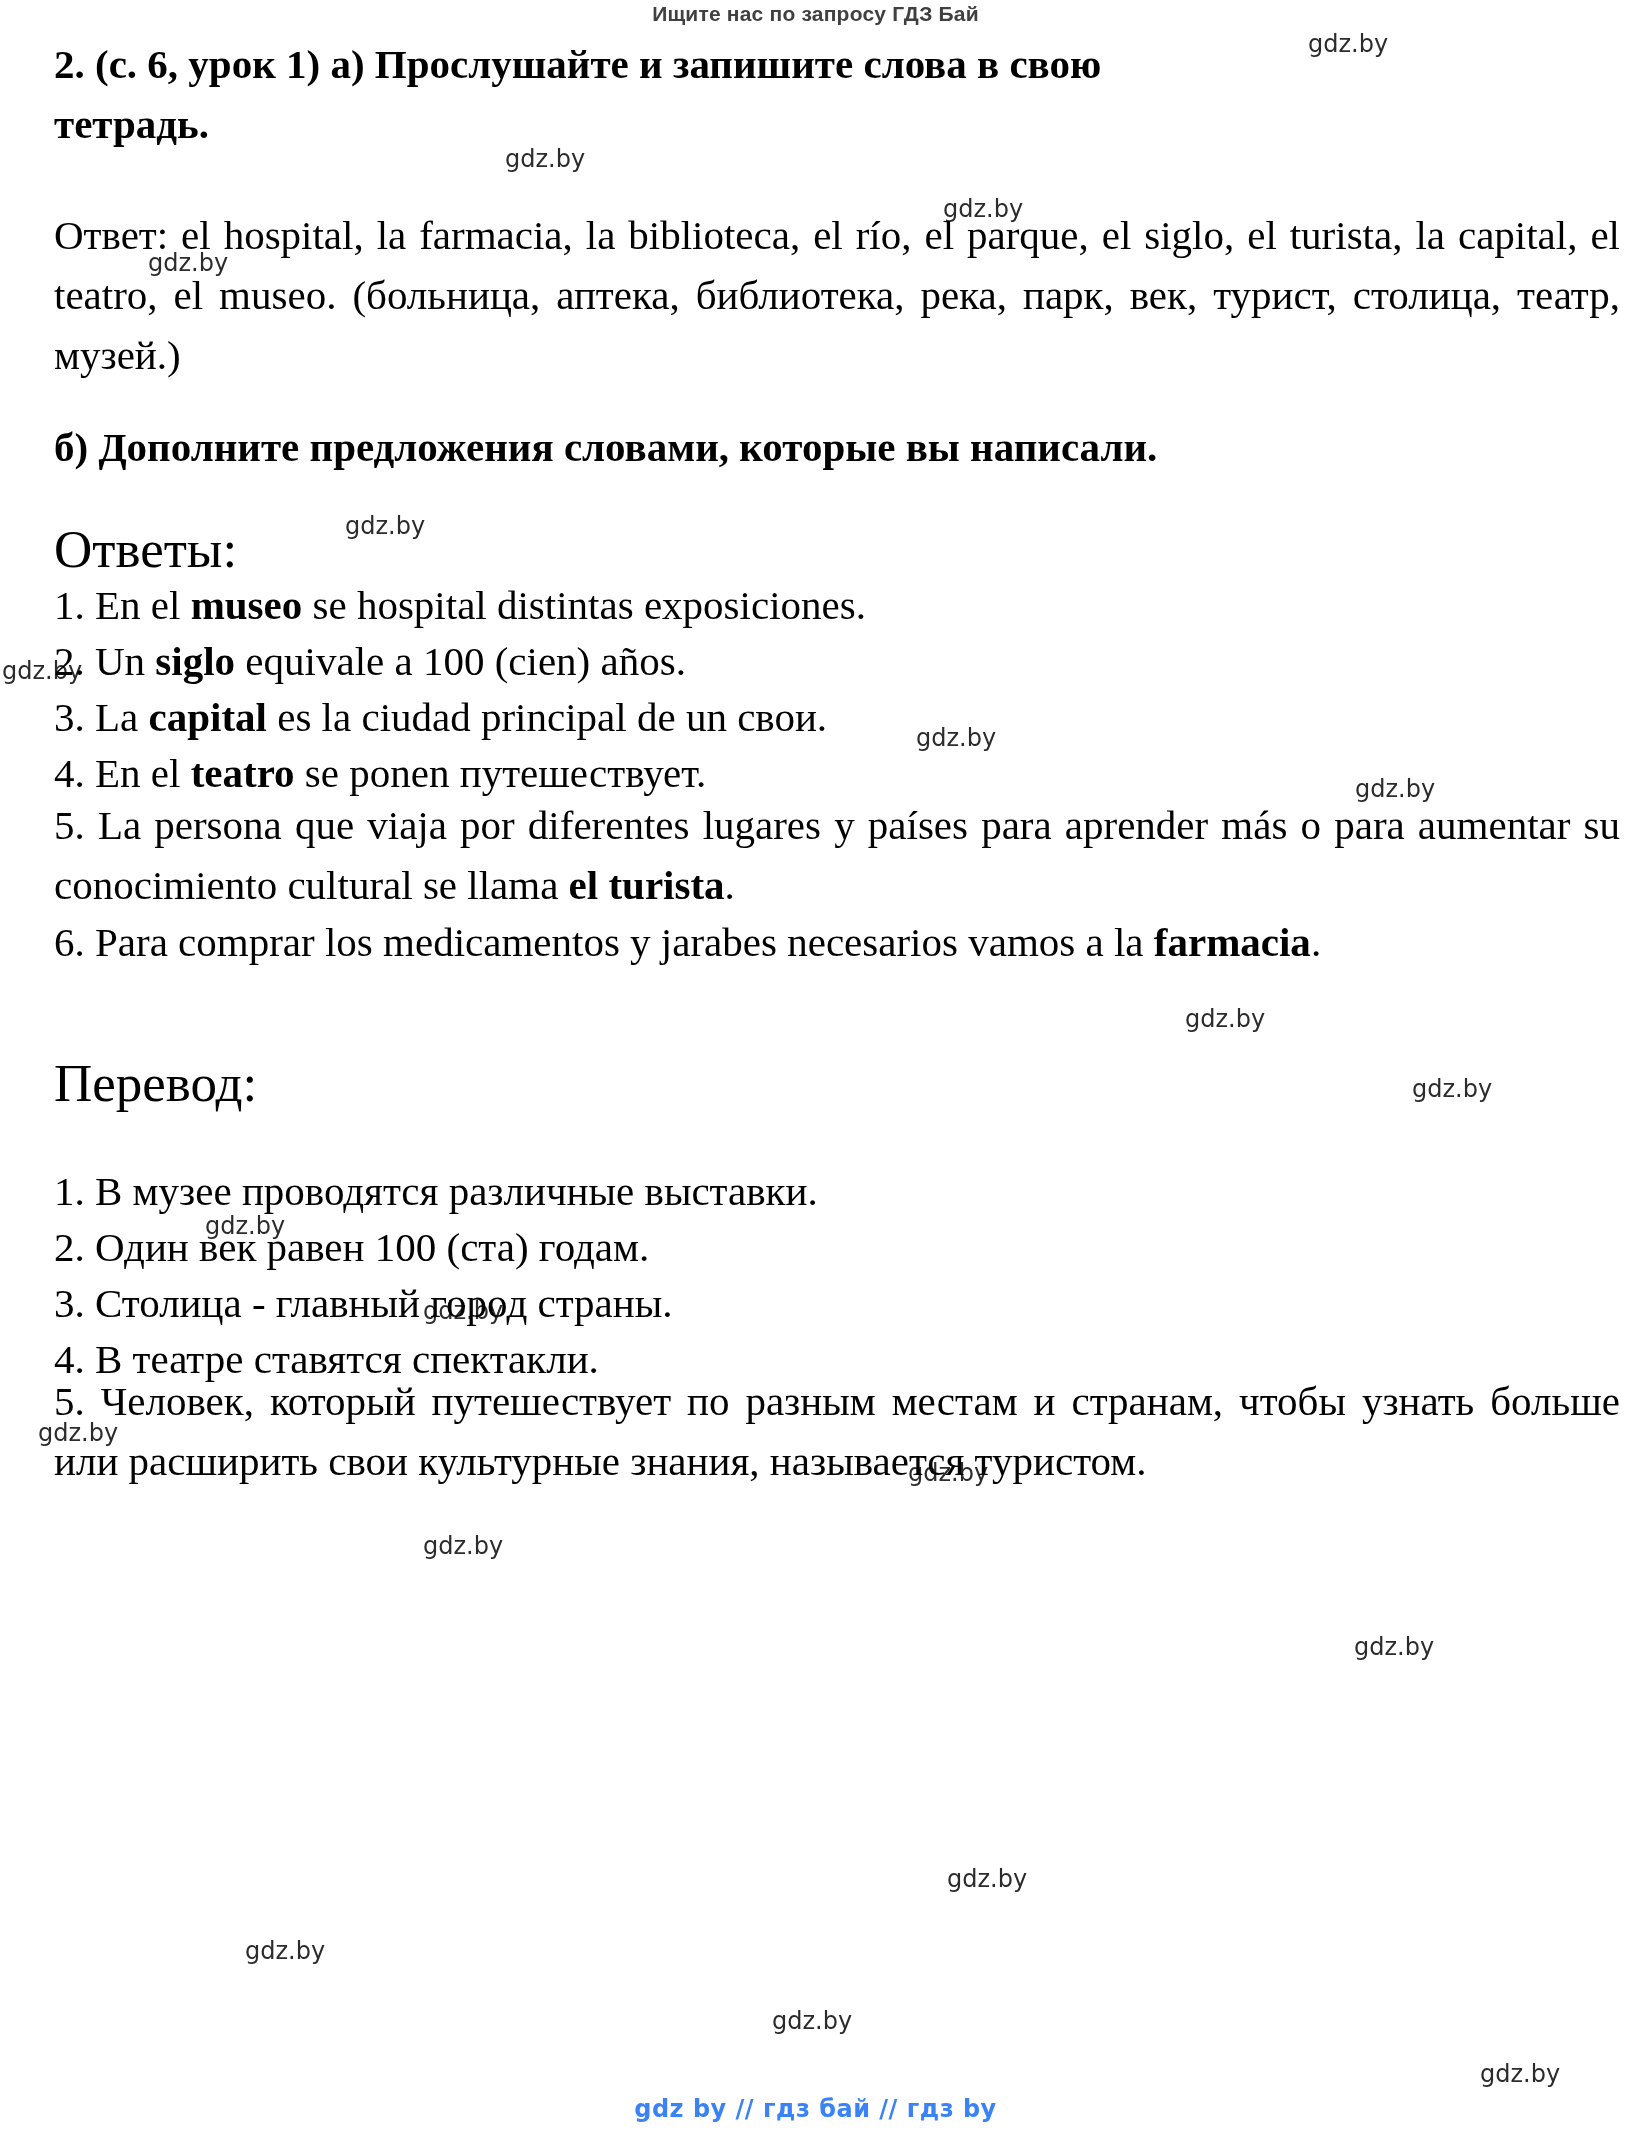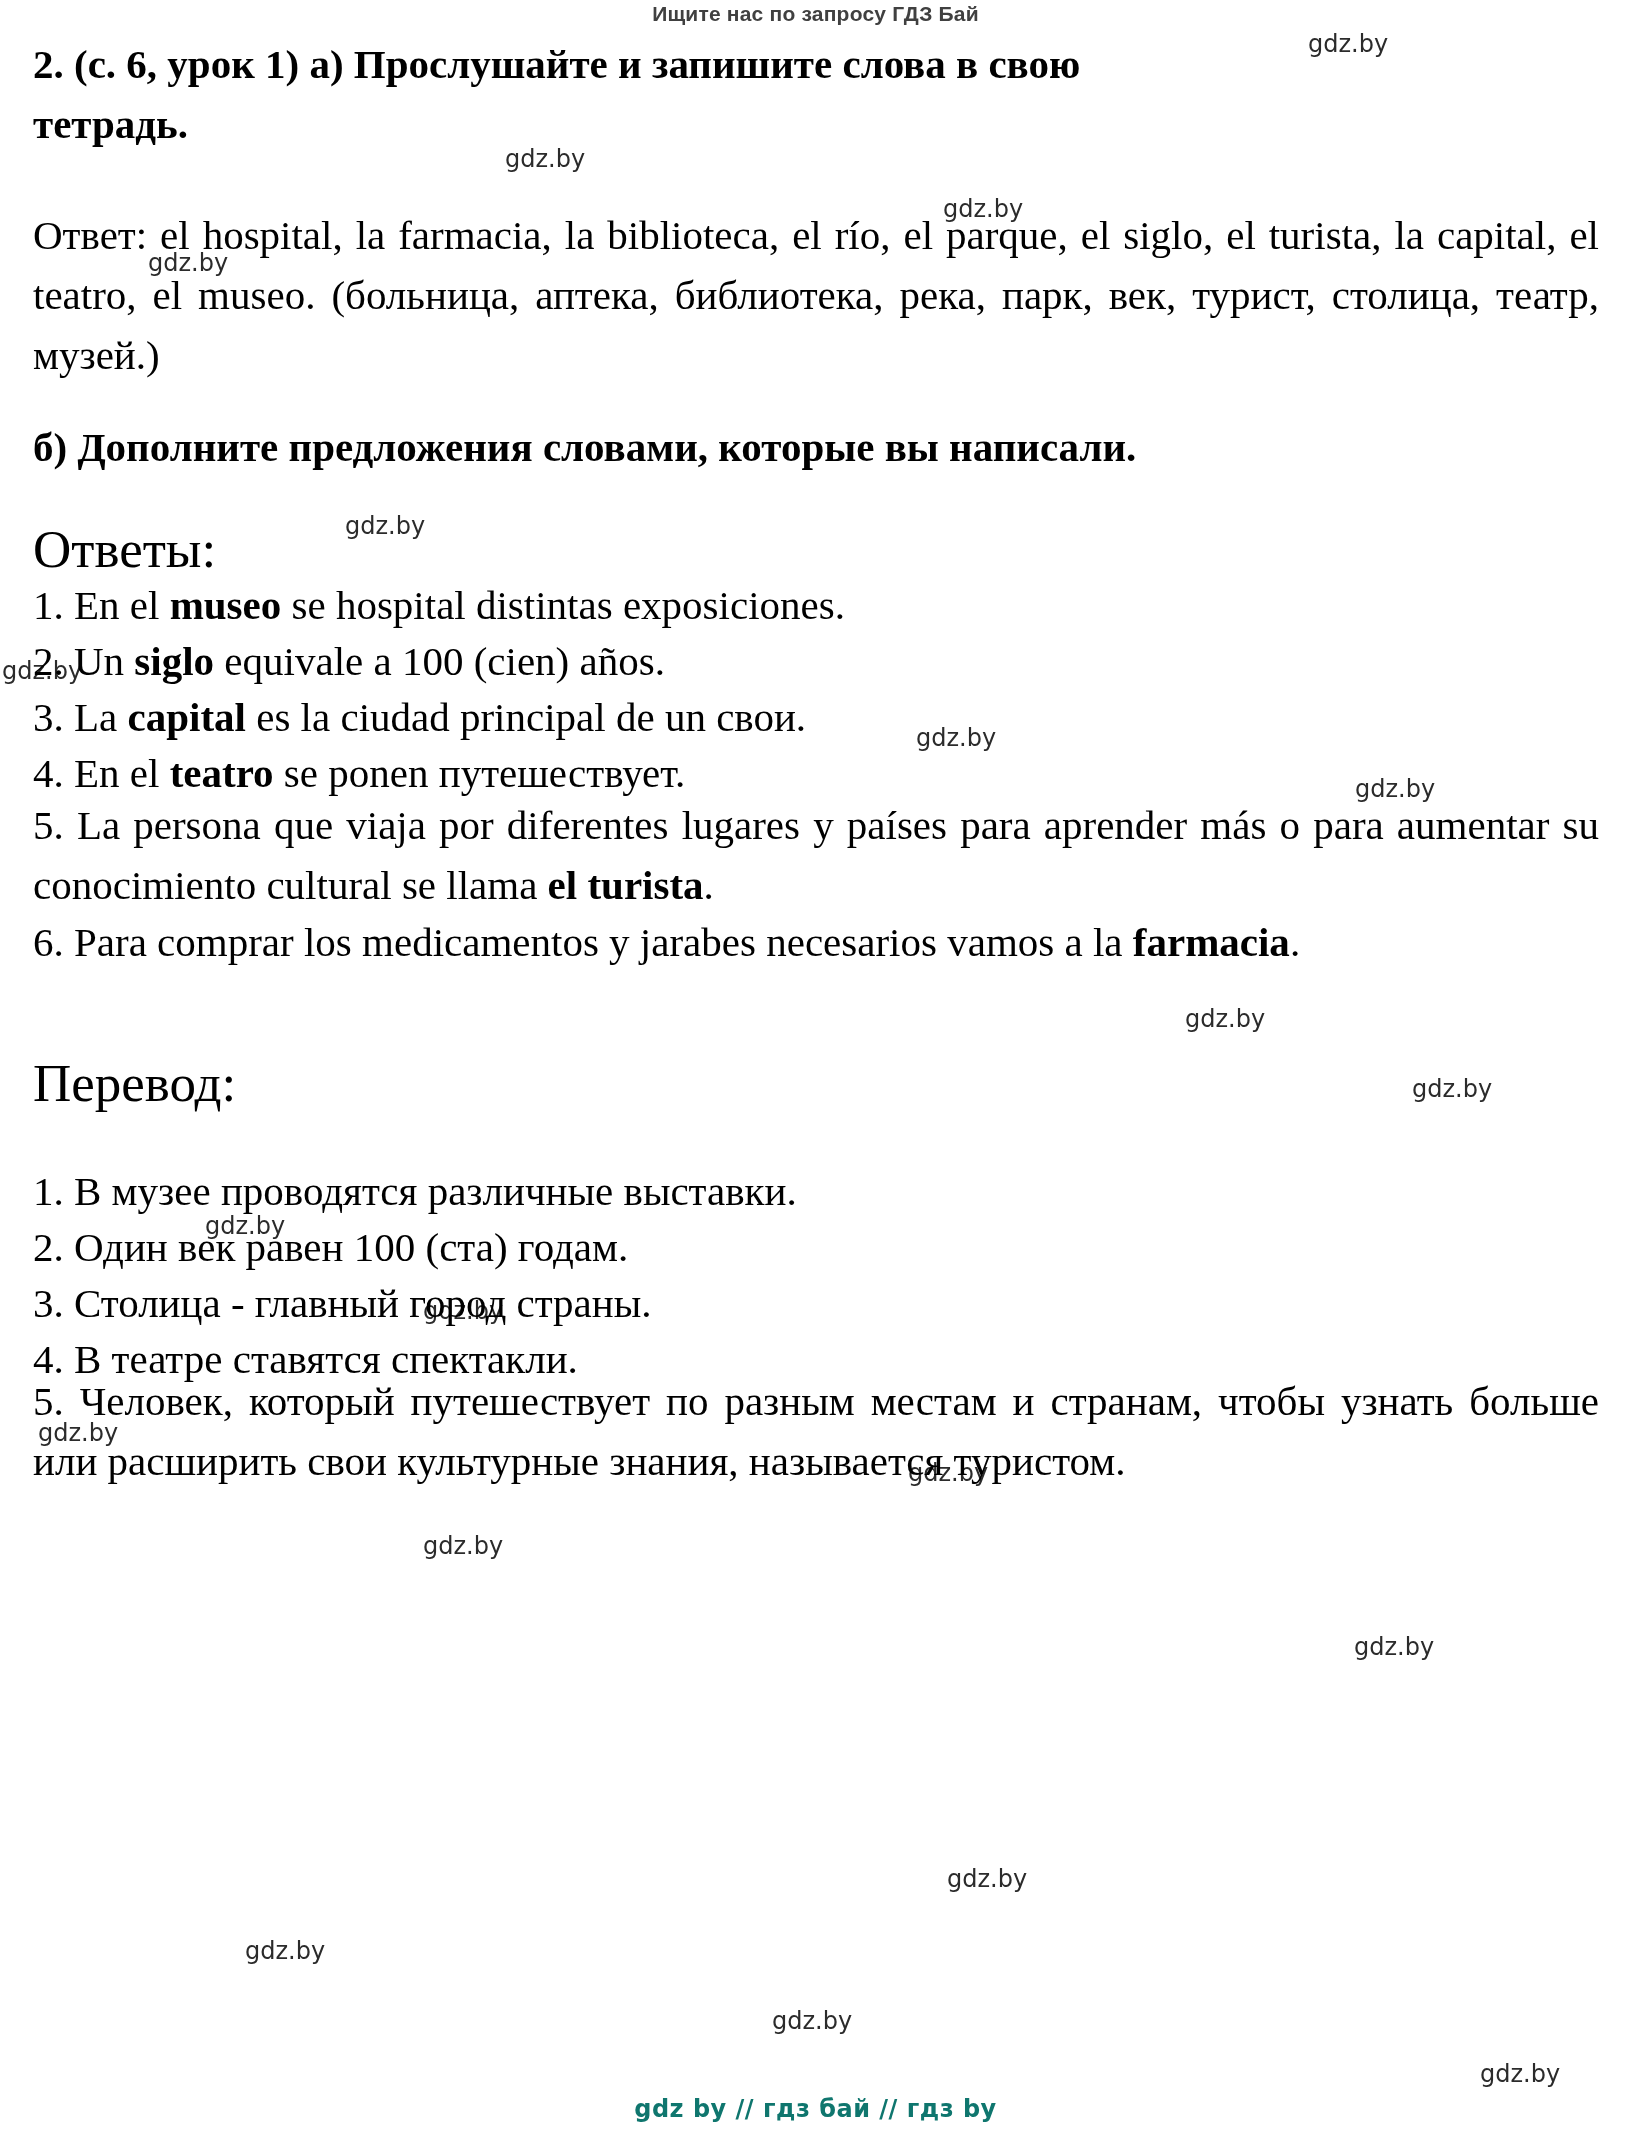--- a/index.html
+++ b/index.html
@@ -37,20 +37,21 @@
     position: absolute;
     left: 33px;
     top: 0;
     width: 1566px;
     height: 2135px;
   }
 
   .block {
     position: absolute;
     width: 1566px;
+    margin-left: 21px;
   }
 
   .para {
     font-size: 41px;
     line-height: 60px;
     text-align: justify;
     text-justify: inter-word;
     margin: 0;
   }
 
@@ -189,13 +190,13 @@
     <p class="line">3. Столица - главный город страны.</p>
     <p class="line">4. В театре ставятся спектакли.</p>
   </div>
 
   <div class="block" style="top:1371px;">
     <p class="para">5. Человек, который путешествует по разным местам и странам, чтобы узнать больше или расширить свои культурные знания, называется туристом.</p>
   </div>
 
 </div>
 
-<div class="footer" style="color: #0f766e;">gdz by  //  гдз бай  //  гдз by</div>
+<div class="footer" style="color: #3b82f6;">gdz by  //  гдз бай  //  гдз by</div>
 
 </body></html>

